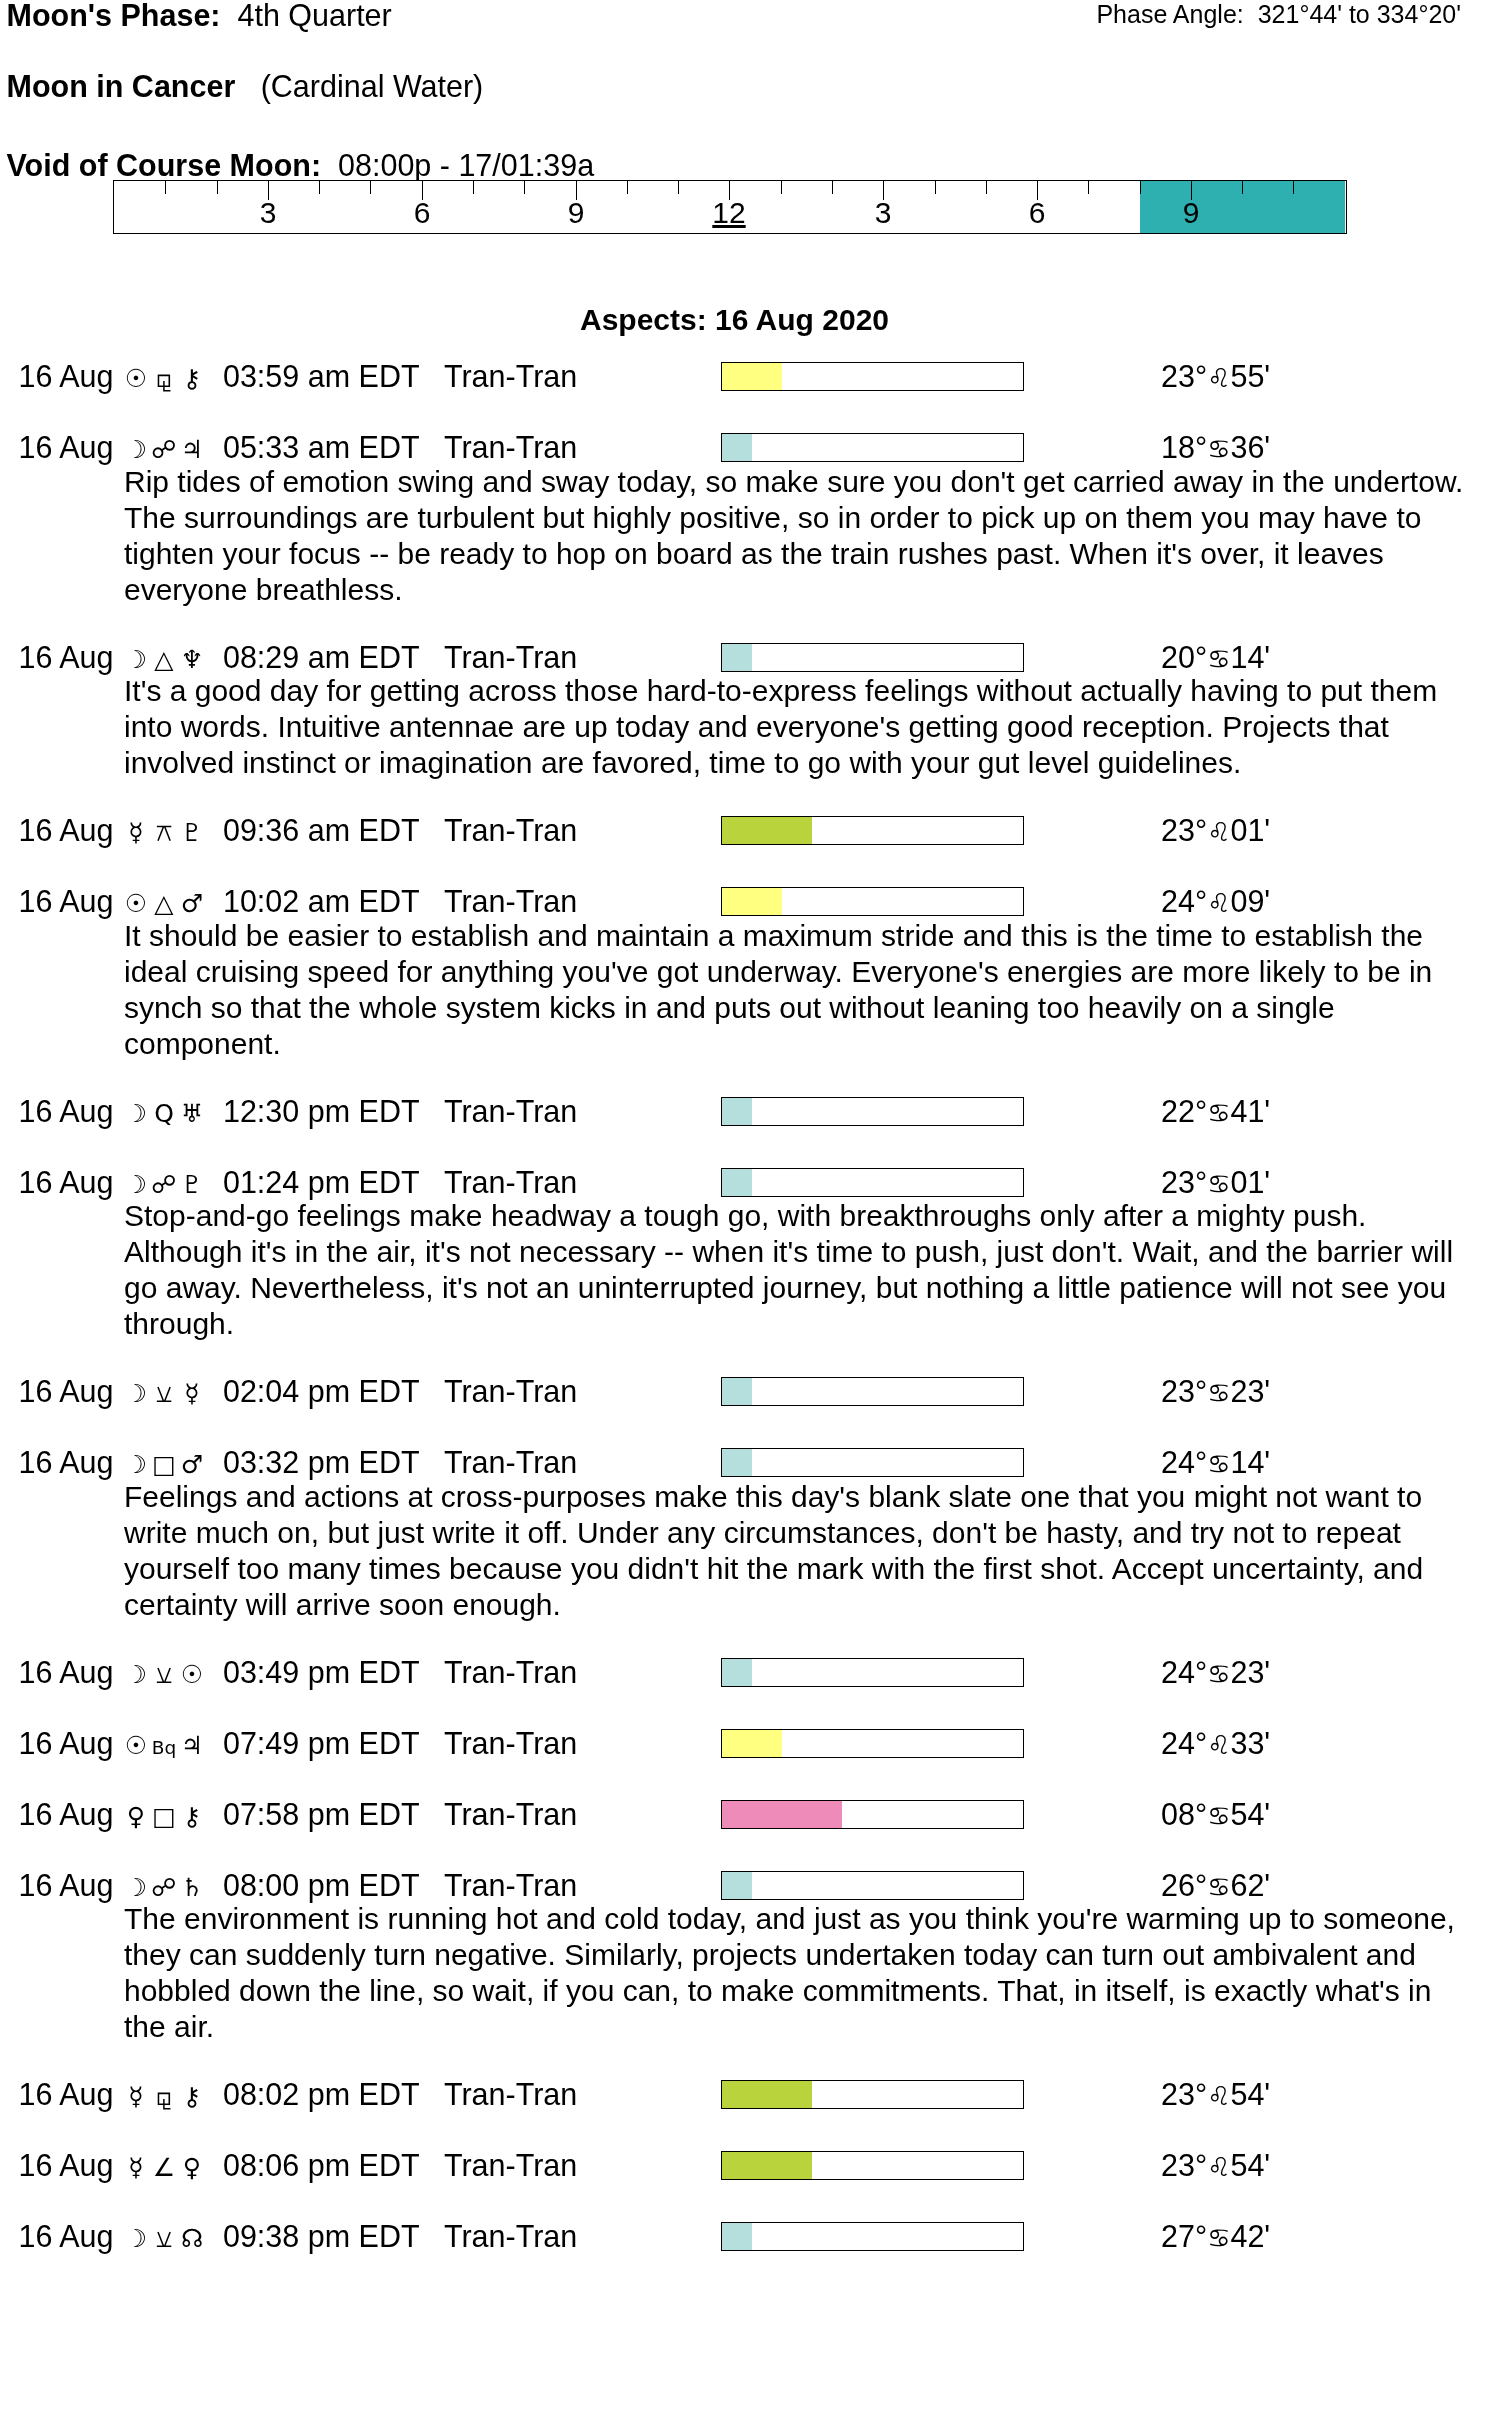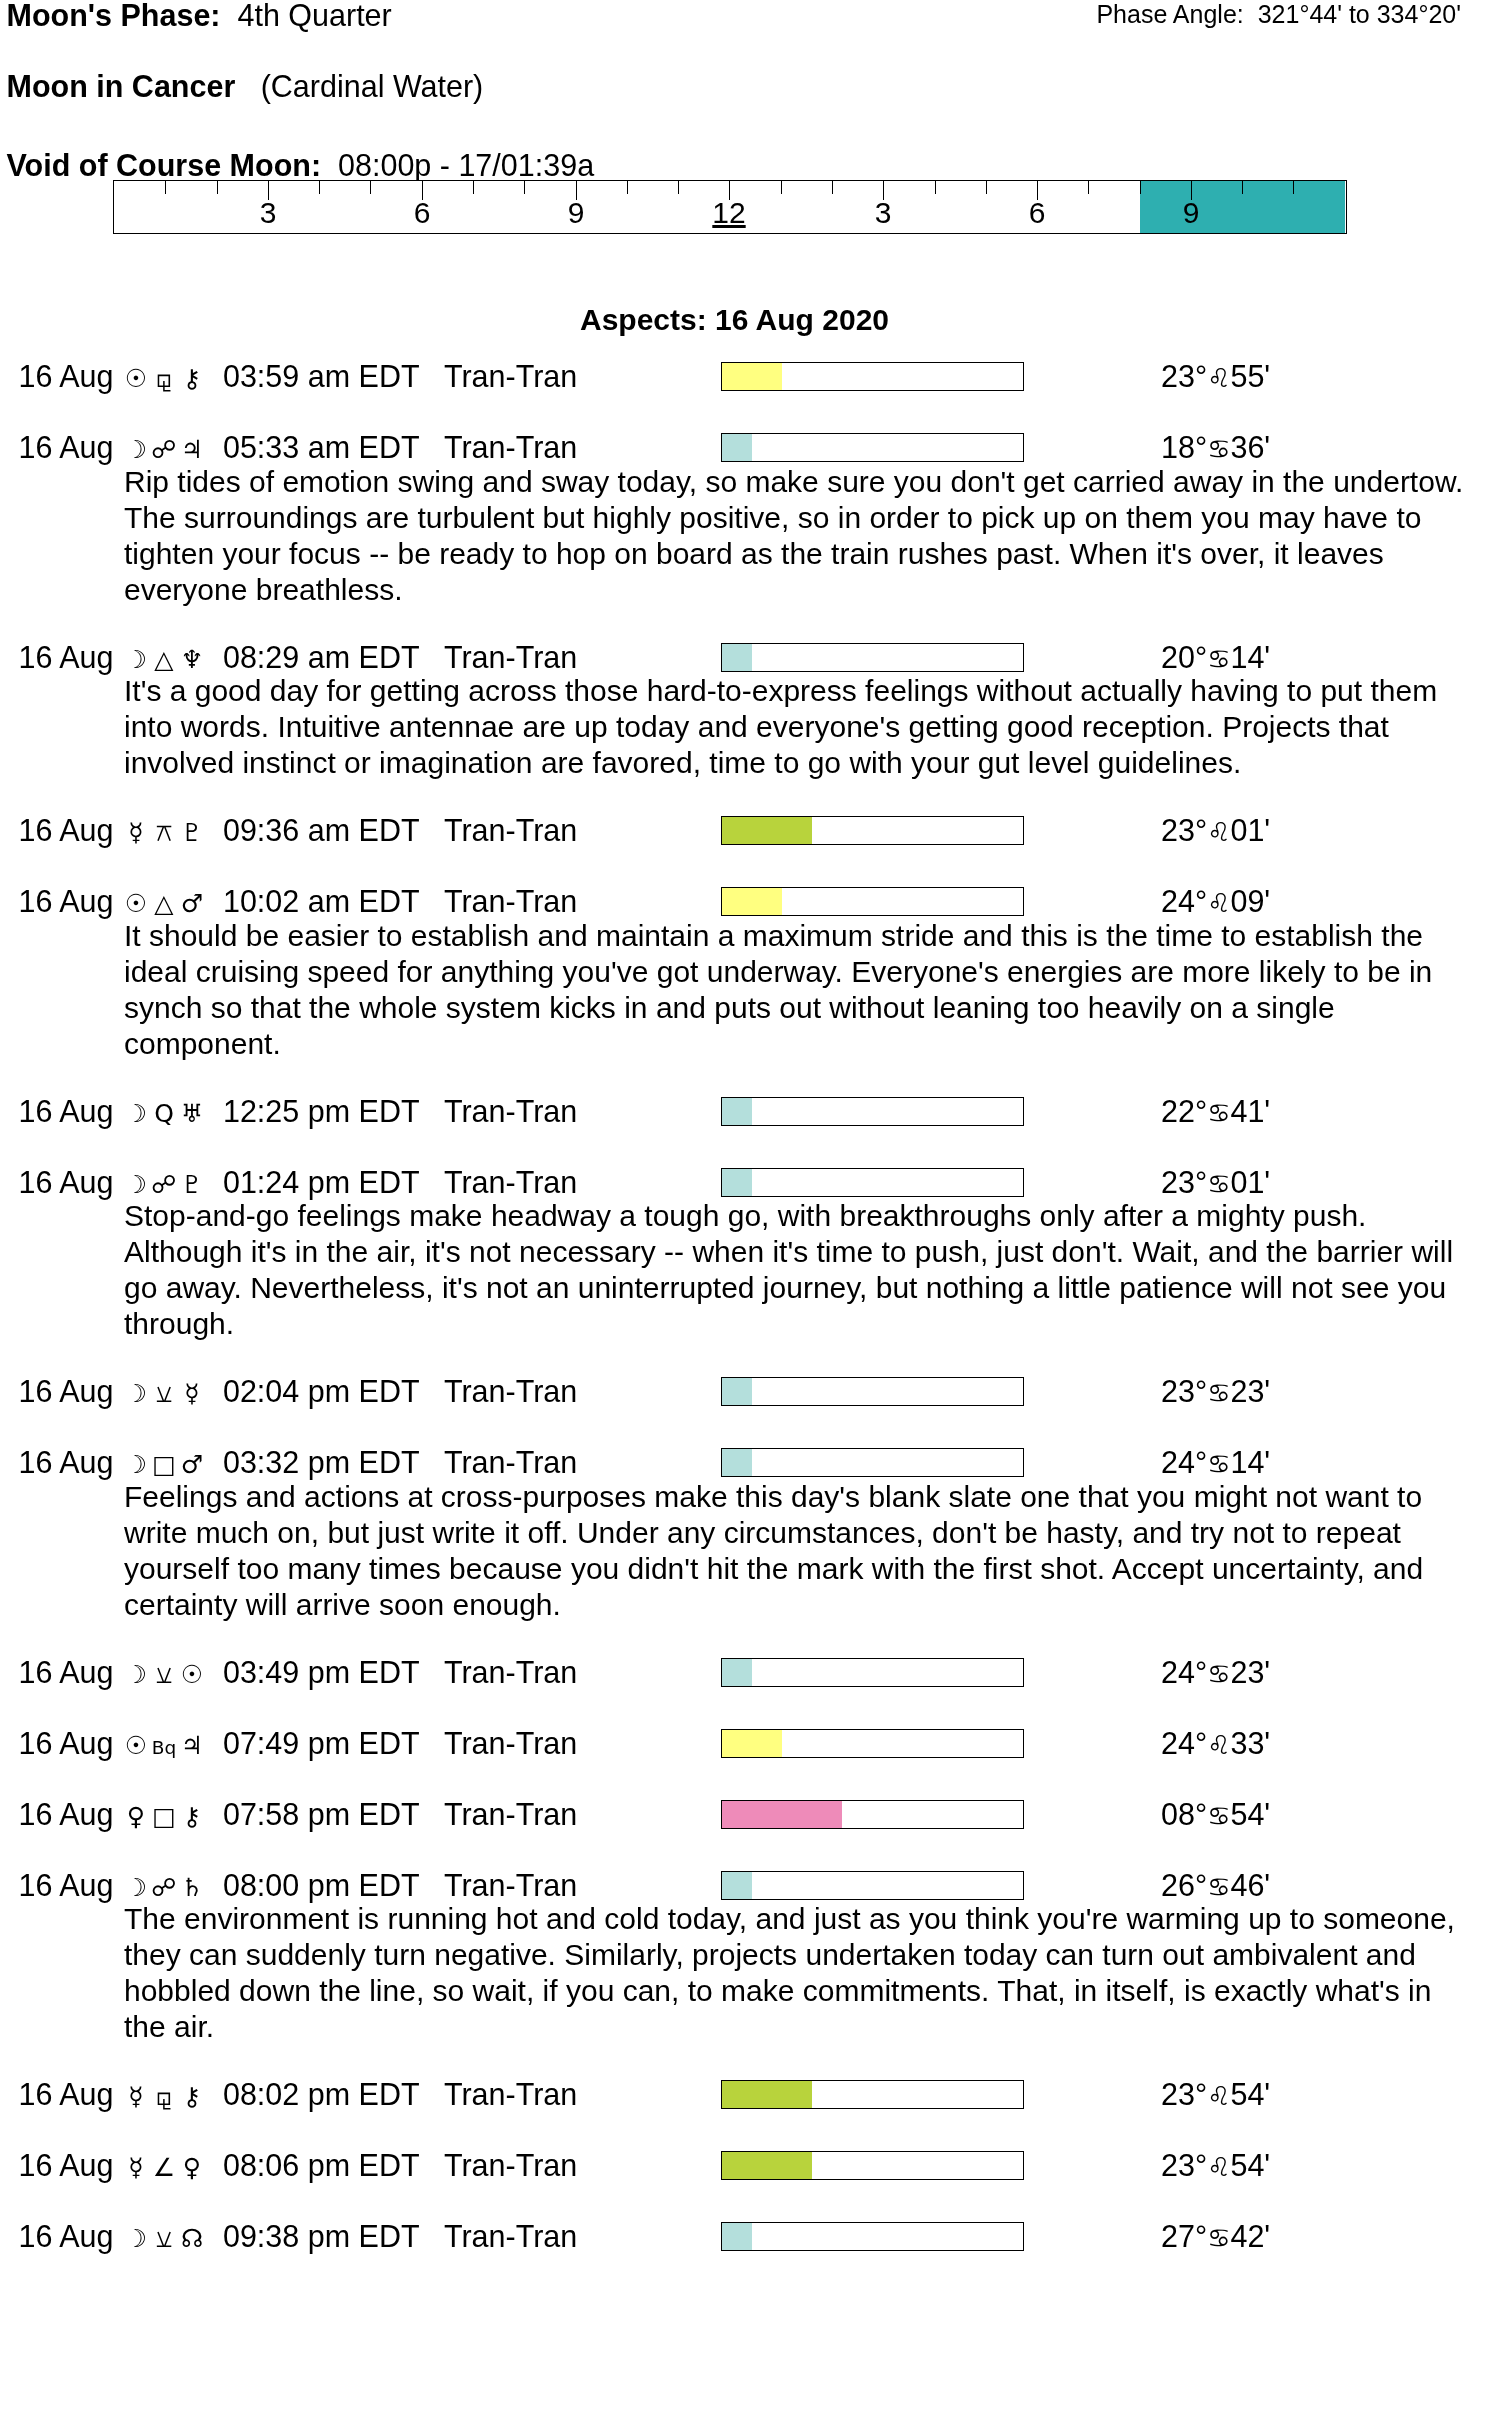--- a/index.html
+++ b/index.html
@@ -141,21 +141,21 @@
         <div class="row-text"><span>16 Aug</span> <span class="glyph">☉</span><span class="glyph">△</span><span class="glyph">♂</span>  <span>10:02 am EDT</span>   <span>Tran-Tran</span></div>
         <div class="bar">
           <div class="fill" style="width: 20%; background: rgb(255, 255, 128);"></div>
         </div>
         <div class="pos"><span>24°</span><span class="sign">♌</span><span>09'</span></div>
       </div>
       <div class="desc">It should be easier to establish and maintain a maximum stride and this is the time to establish the ideal cruising speed for anything you've got underway. Everyone's energies are more likely to be in synch so that the whole system kicks in and puts out without leaning too heavily on a single component.</div>
     </div>
     <div class="entry">
       <div class="row">
-        <div class="row-text"><span>16 Aug</span> <span class="glyph">☽</span><span class="glyph">Q</span><span class="glyph">♅</span>  <span>12:25 pm EDT</span>   <span>Tran-Tran</span></div>
+        <div class="row-text"><span>16 Aug</span> <span class="glyph">☽</span><span class="glyph">Q</span><span class="glyph">♅</span>  <span>12:30 pm EDT</span>   <span>Tran-Tran</span></div>
         <div class="bar">
           <div class="fill" style="width: 10%; background: rgb(180, 223, 220);"></div>
         </div>
         <div class="pos"><span>22°</span><span class="sign">♋</span><span>41'</span></div>
       </div>
     </div>
     <div class="entry">
       <div class="row">
         <div class="row-text"><span>16 Aug</span> <span class="glyph">☽</span><span class="glyph">☍</span><span class="glyph">♇</span>  <span>01:24 pm EDT</span>   <span>Tran-Tran</span></div>
         <div class="bar">
@@ -210,21 +210,21 @@
         </div>
         <div class="pos"><span>08°</span><span class="sign">♋</span><span>54'</span></div>
       </div>
     </div>
     <div class="entry">
       <div class="row">
         <div class="row-text"><span>16 Aug</span> <span class="glyph">☽</span><span class="glyph">☍</span><span class="glyph">♄</span>  <span>08:00 pm EDT</span>   <span>Tran-Tran</span></div>
         <div class="bar">
           <div class="fill" style="width: 10%; background: rgb(180, 223, 220);"></div>
         </div>
-        <div class="pos"><span>26°</span><span class="sign">♋</span><span>46'</span></div>
+        <div class="pos"><span>26°</span><span class="sign">♋</span><span>62'</span></div>
       </div>
       <div class="desc">The environment is running hot and cold today, and just as you think you're warming up to someone, they can suddenly turn negative. Similarly, projects undertaken today can turn out ambivalent and hobbled down the line, so wait, if you can, to make commitments. That, in itself, is exactly what's in the air.</div>
     </div>
     <div class="entry">
       <div class="row">
         <div class="row-text"><span>16 Aug</span> <span class="glyph">☿</span><span class="glyph">⚼</span><span class="glyph">⚷</span>  <span>08:02 pm EDT</span>   <span>Tran-Tran</span></div>
         <div class="bar">
           <div class="fill" style="width: 30%; background: rgb(184, 211, 60);"></div>
         </div>
         <div class="pos"><span>23°</span><span class="sign">♌</span><span>54'</span></div>

